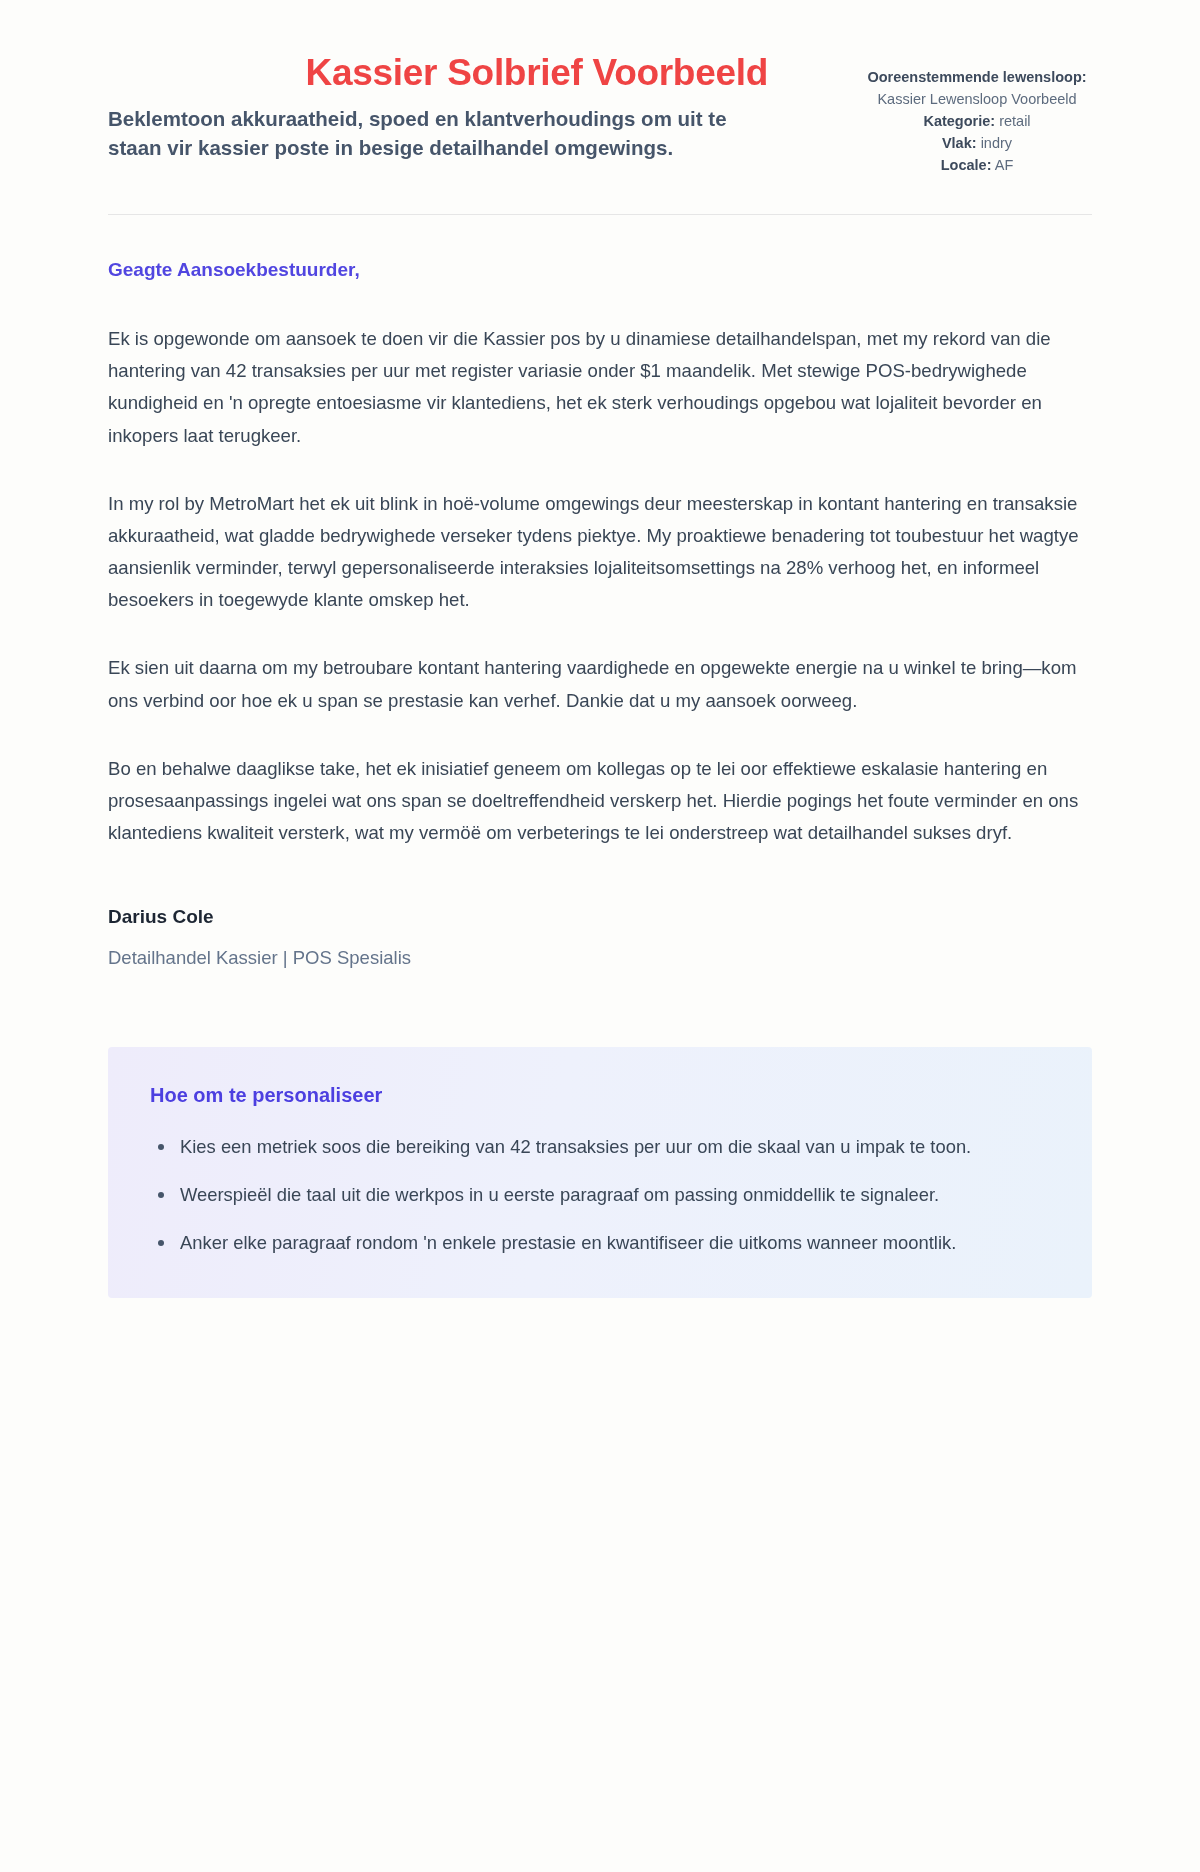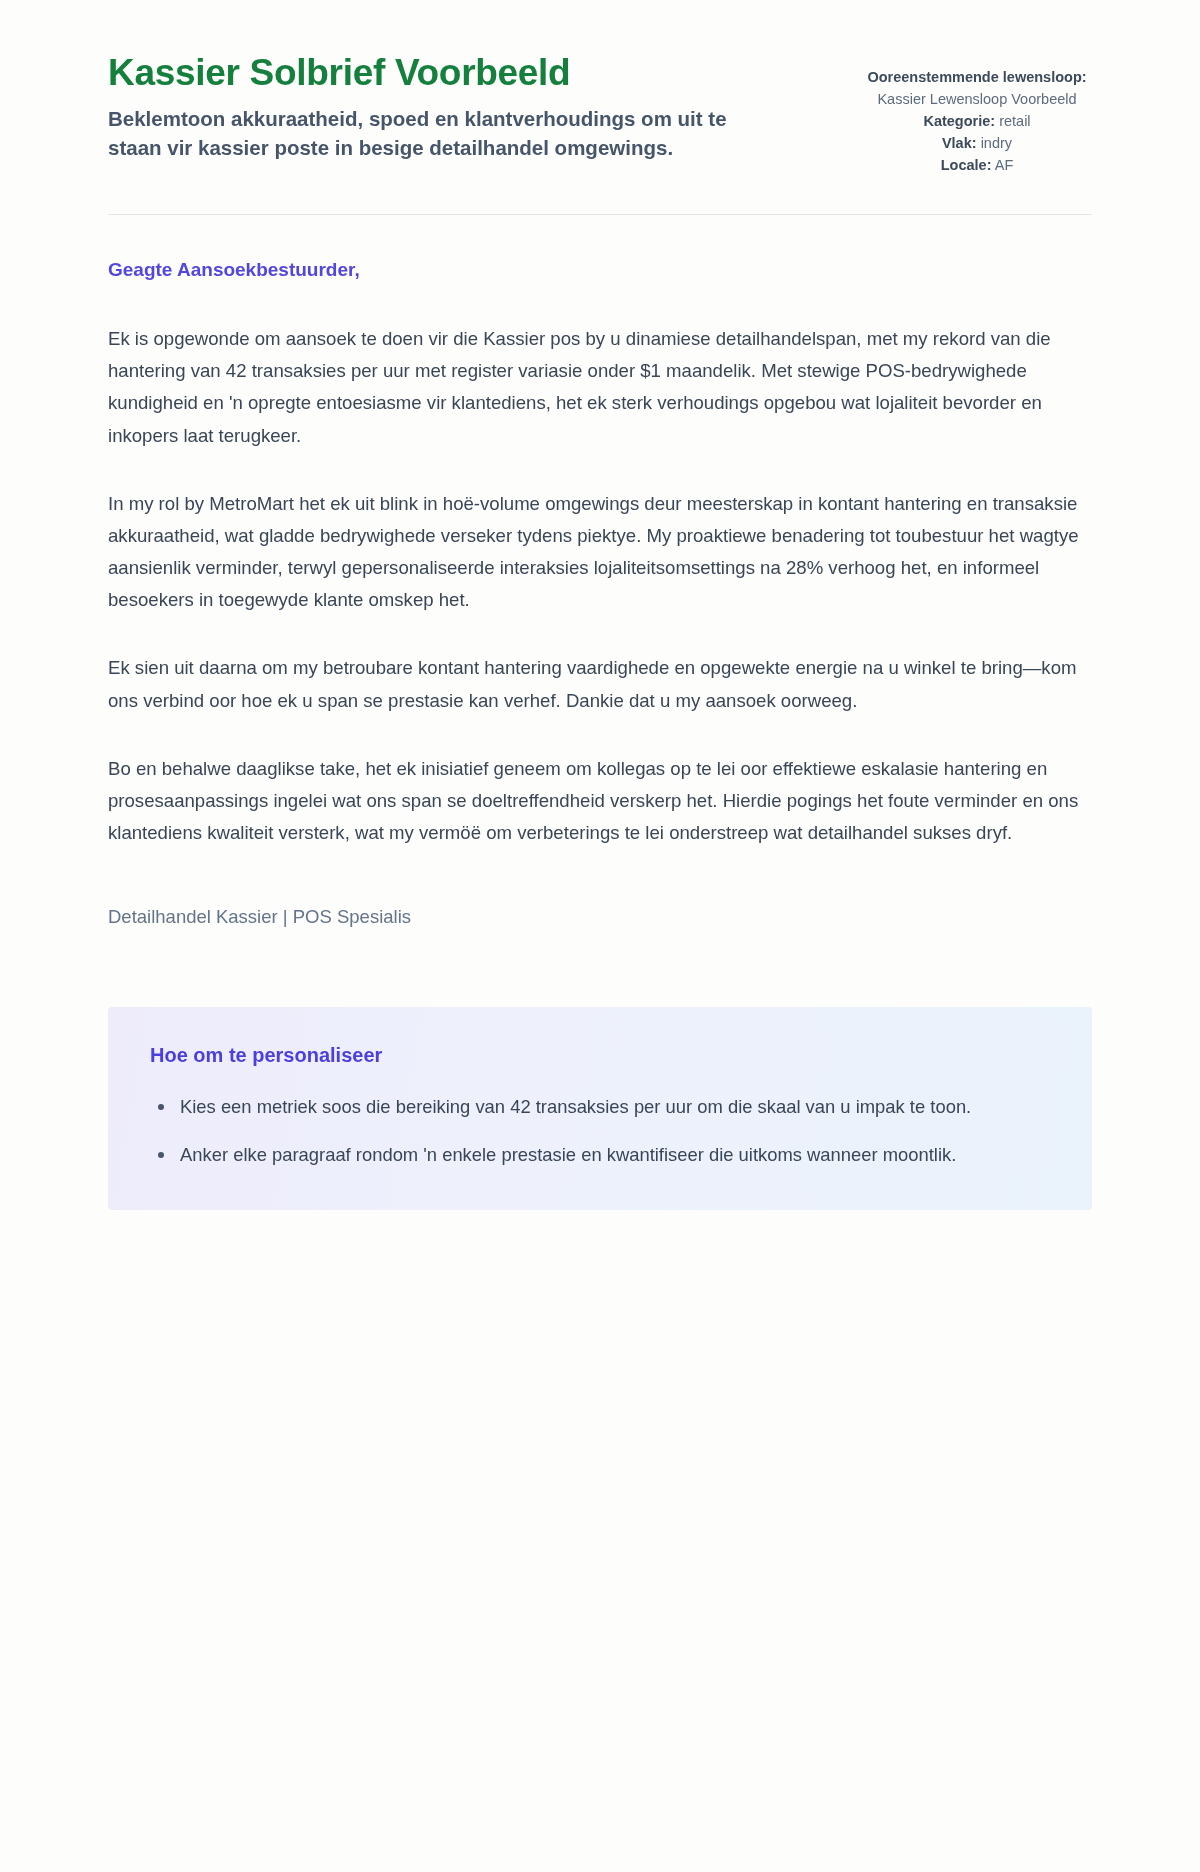--- a/index.html
+++ b/index.html
@@ -31,22 +31,23 @@
   }
   .header-left {
     flex: 1 1 auto;
     max-width: 660px;
   }
   .doc-title {
     margin: 0;
     font-size: 37px;
     line-height: 1.16;
     font-weight: bold;
-    color: #15803d;
+    color: #ef4444;
     letter-spacing: -0.3px;
+    text-align: right;
   }
   .doc-subtitle {
     margin: 9px 0 0 0;
     font-size: 20.5px;
     line-height: 1.43;
     font-weight: bold;
     color: #46556a;
   }
   .header-meta {
     flex: 0 0 auto;
@@ -205,25 +206,27 @@
 
   <div class="letter">
     <p class="salutation">Geagte Aansoekbestuurder,</p>
     <p class="body-par">Ek is opgewonde om aansoek te doen vir die Kassier pos by u dinamiese detailhandelspan, met my rekord van die hantering van 42 transaksies per uur met register variasie onder $1 maandelik. Met stewige POS-bedrywighede kundigheid en 'n opregte entoesiasme vir klantediens, het ek sterk verhoudings opgebou wat lojaliteit bevorder en inkopers laat terugkeer.</p>
     <p class="body-par">In my rol by MetroMart het ek uit blink in hoë-volume omgewings deur meesterskap in kontant hantering en transaksie akkuraatheid, wat gladde bedrywighede verseker tydens piektye. My proaktiewe benadering tot toubestuur het wagtye aansienlik verminder, terwyl gepersonaliseerde interaksies lojaliteitsomsettings na 28% verhoog het, en informeel besoekers in toegewyde klante omskep het.</p>
     <p class="body-par">Ek sien uit daarna om my betroubare kontant hantering vaardighede en opgewekte energie na u winkel te bring—kom ons verbind oor hoe ek u span se prestasie kan verhef. Dankie dat u my aansoek oorweeg.</p>
     <p class="body-par">Bo en behalwe daaglikse take, het ek inisiatief geneem om kollegas op te lei oor effektiewe eskalasie hantering en prosesaanpassings ingelei wat ons span se doeltreffendheid verskerp het. Hierdie pogings het foute verminder en ons klantediens kwaliteit versterk, wat my vermöë om verbeterings te lei onderstreep wat detailhandel sukses dryf.</p>
   </div>
 
   <div class="signature">
+    <p class="sig-name">Darius Cole</p>
     <p class="sig-role">Detailhandel Kassier | POS Spesialis</p>
   </div>
 
 
   <div class="tipbox">
     <h2 class="tip-title">Hoe om te personaliseer</h2>
     <ul class="tip-list">
       <li>Kies een metriek soos die bereiking van 42 transaksies per uur om die skaal van u impak te toon.</li>
+      <li>Weerspieël die taal uit die werkpos in u eerste paragraaf om passing onmiddellik te signaleer.</li>
       <li>Anker elke paragraaf rondom 'n enkele prestasie en kwantifiseer die uitkoms wanneer moontlik.</li>
     </ul>
   </div>
 
 </div>
 
 </body></html>

